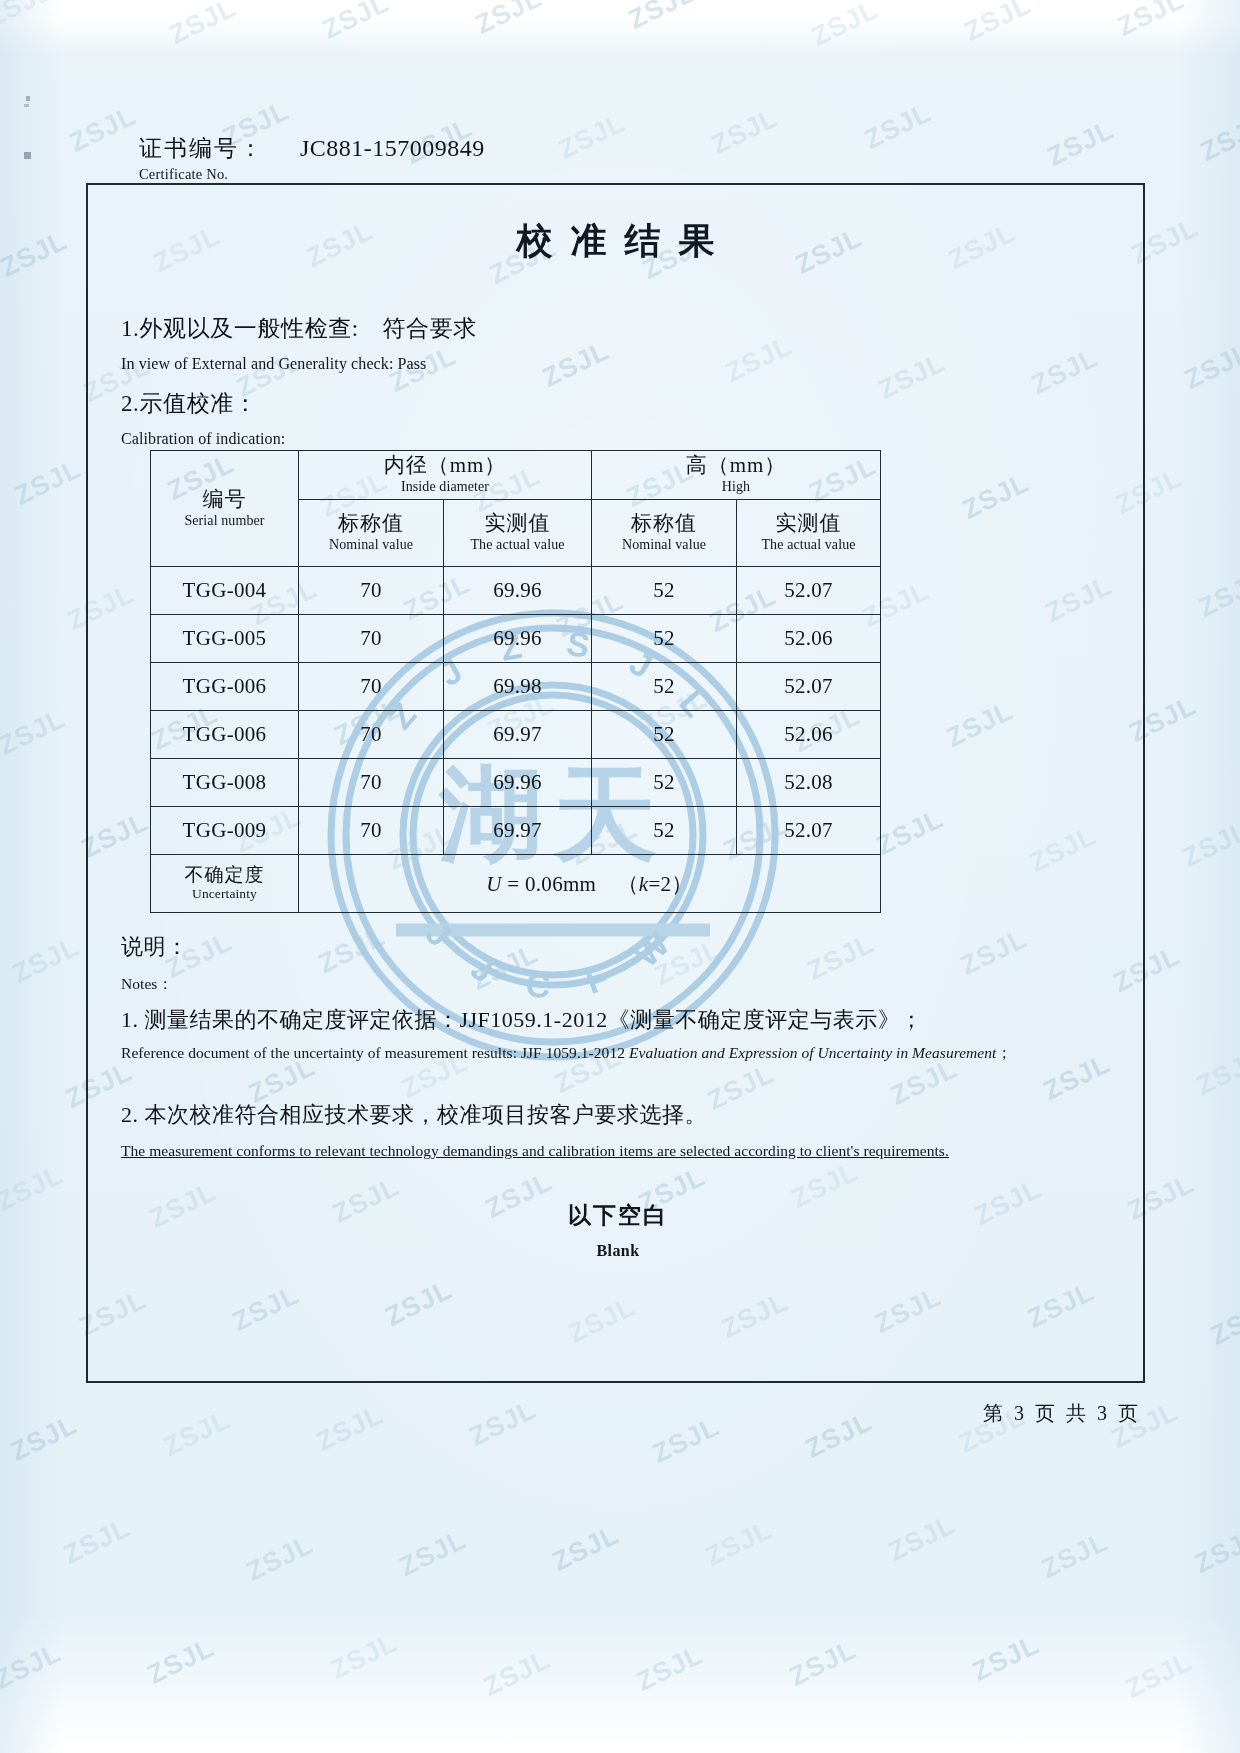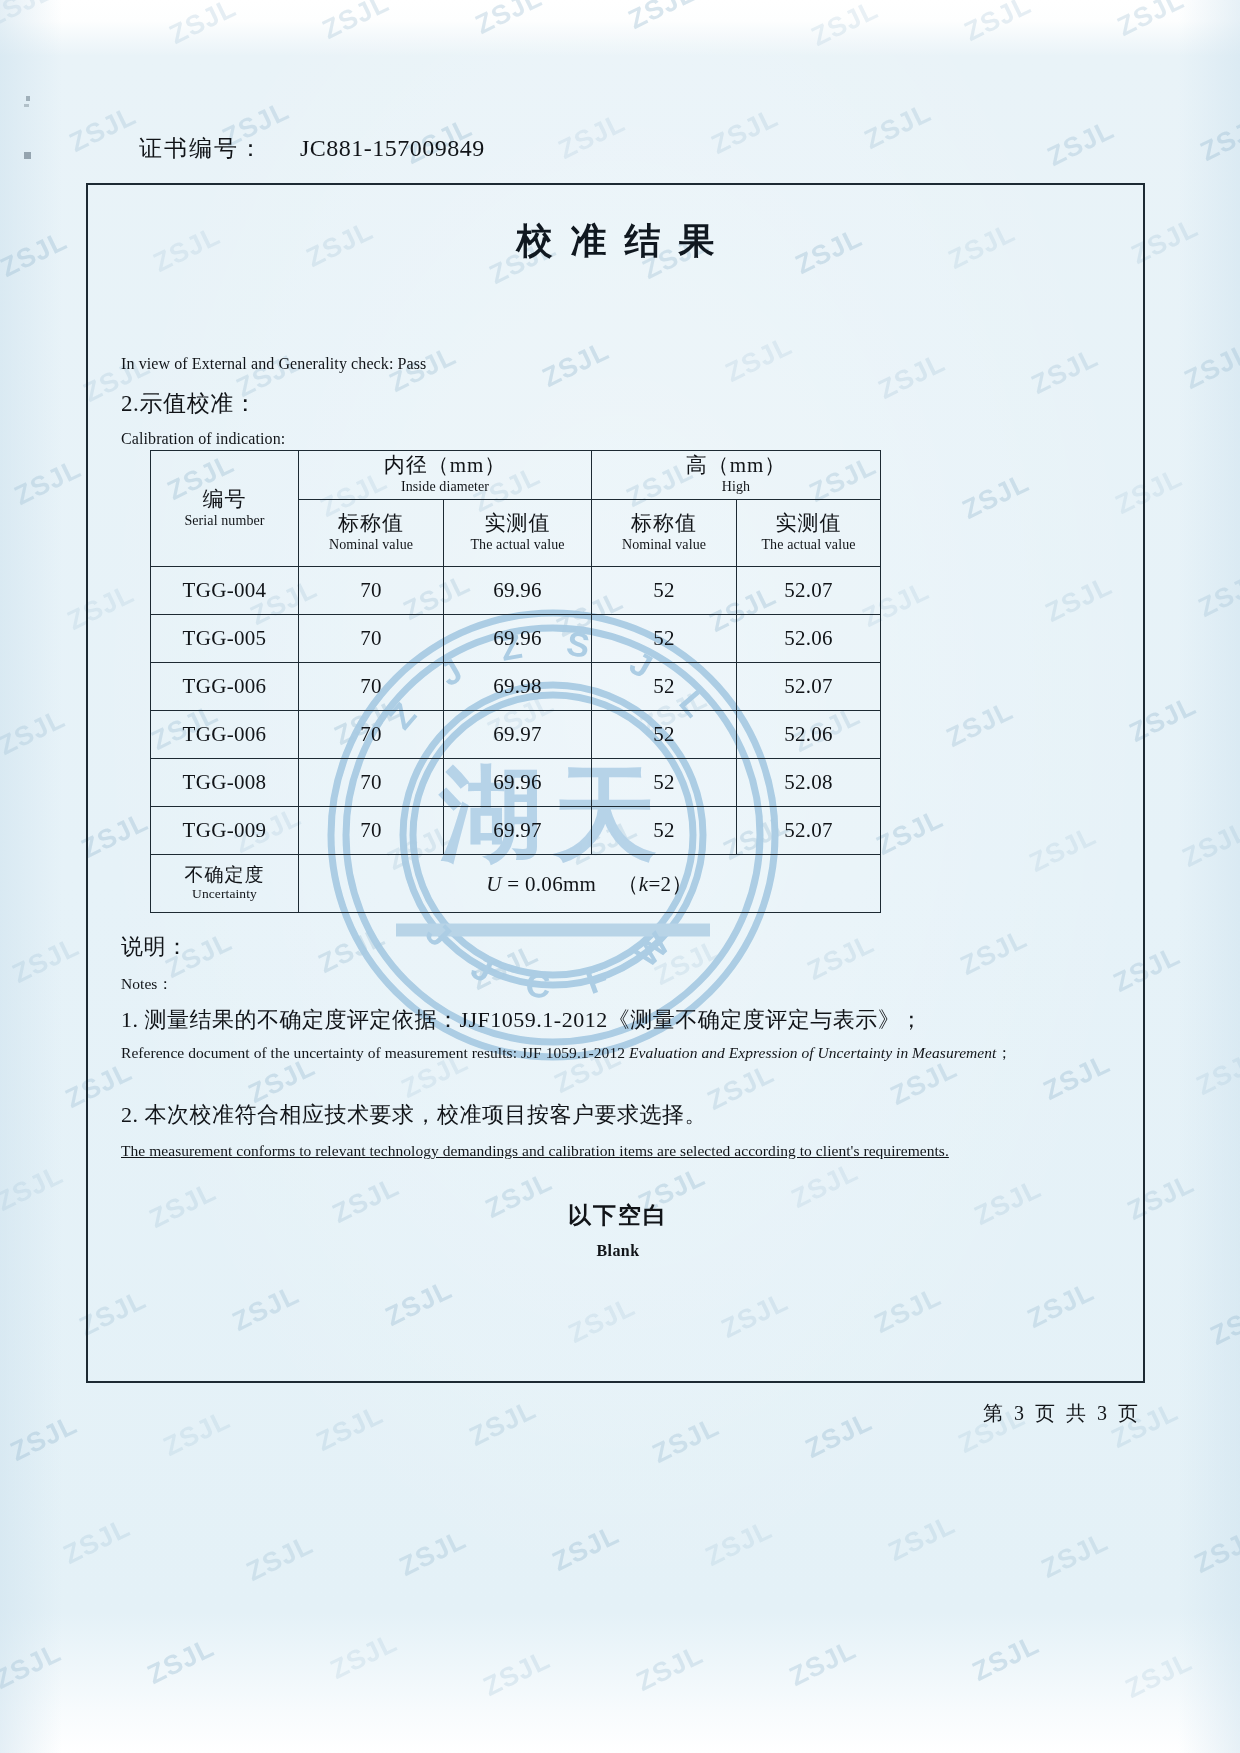--- a/index.html
+++ b/index.html
@@ -266,26 +266,30 @@
 
 <div class="speck" style="left:26px;top:96px;width:4px;height:5px;opacity:.55;"></div>
 <div class="speck" style="left:24px;top:104px;width:5px;height:3px;opacity:.4;"></div>
 <div class="speck" style="left:24px;top:152px;width:7px;height:7px;opacity:.65;"></div>
 
 <div class="cert-head">
   <div class="row">
     <span class="cert-cn">证书编号：</span>
     <span class="cert-no">JC881-157009849</span>
   </div>
+  <div class="cert-en">Certificate No.</div>
 </div>
 
 <div class="frame">
 
   <div class="title-cn">校准结果</div>
 
+  <div class="sec" style="top:128px;">
+    <div class="sec-cn">1.外观以及一般性检查:　符合要求</div>
+  </div>
   <div class="sec" style="top:170px;">
     <div class="sec-en">In view of External and Generality check:  Pass</div>
   </div>
 
   <div class="sec" style="top:203px;">
     <div class="sec-cn">2.示值校准：</div>
   </div>
   <div class="sec" style="top:245px;">
     <div class="sec-en">Calibration of indication:</div>
   </div>

